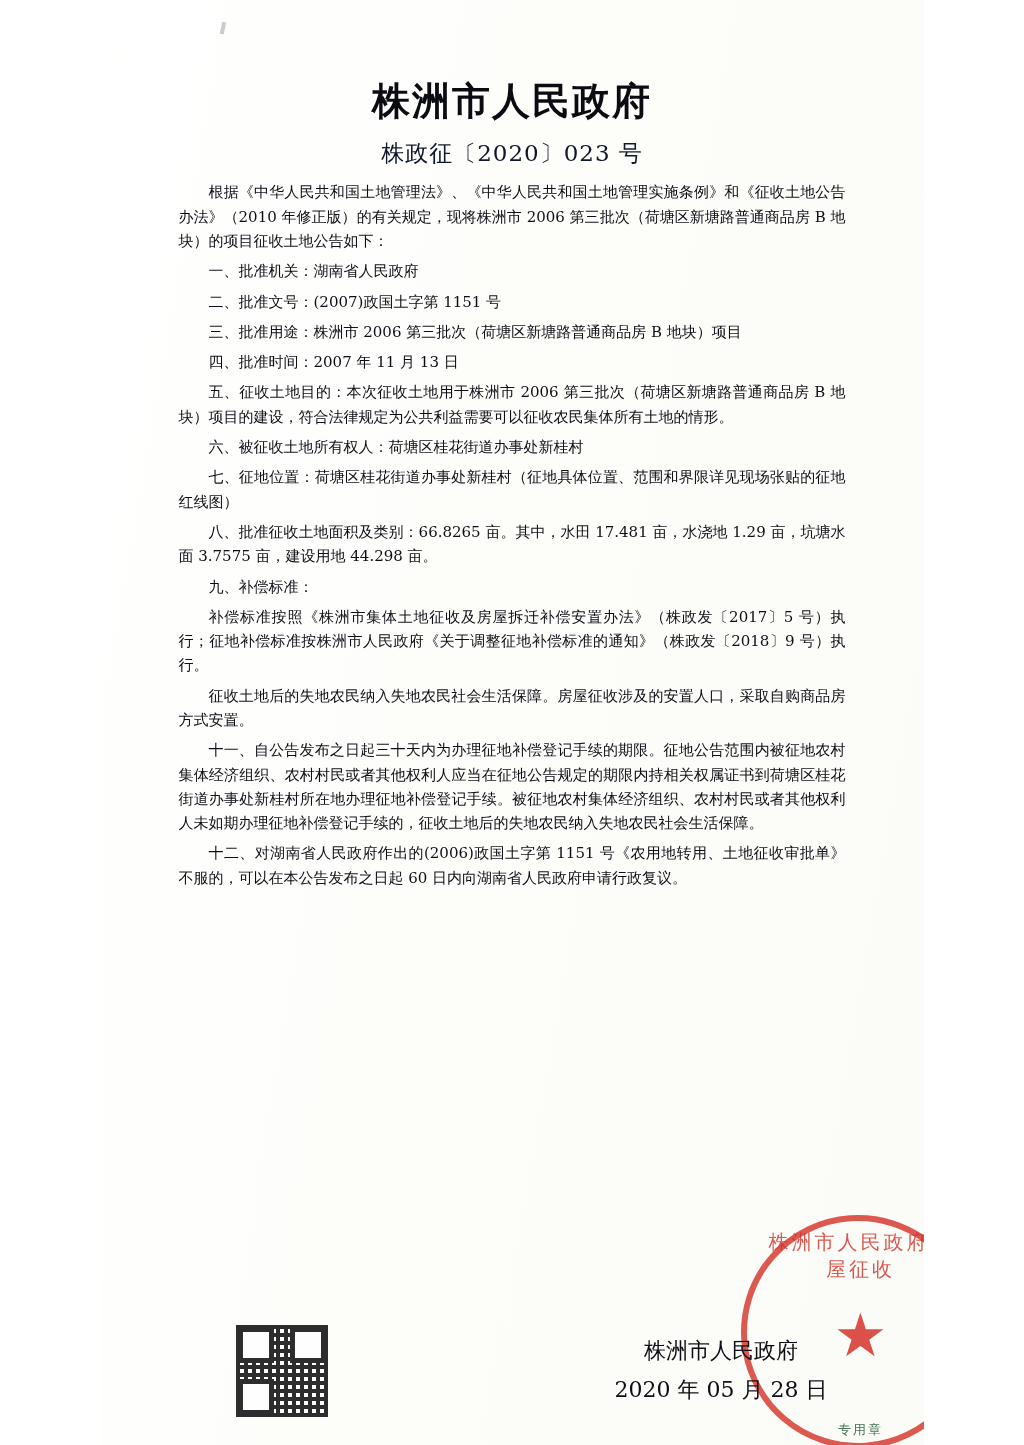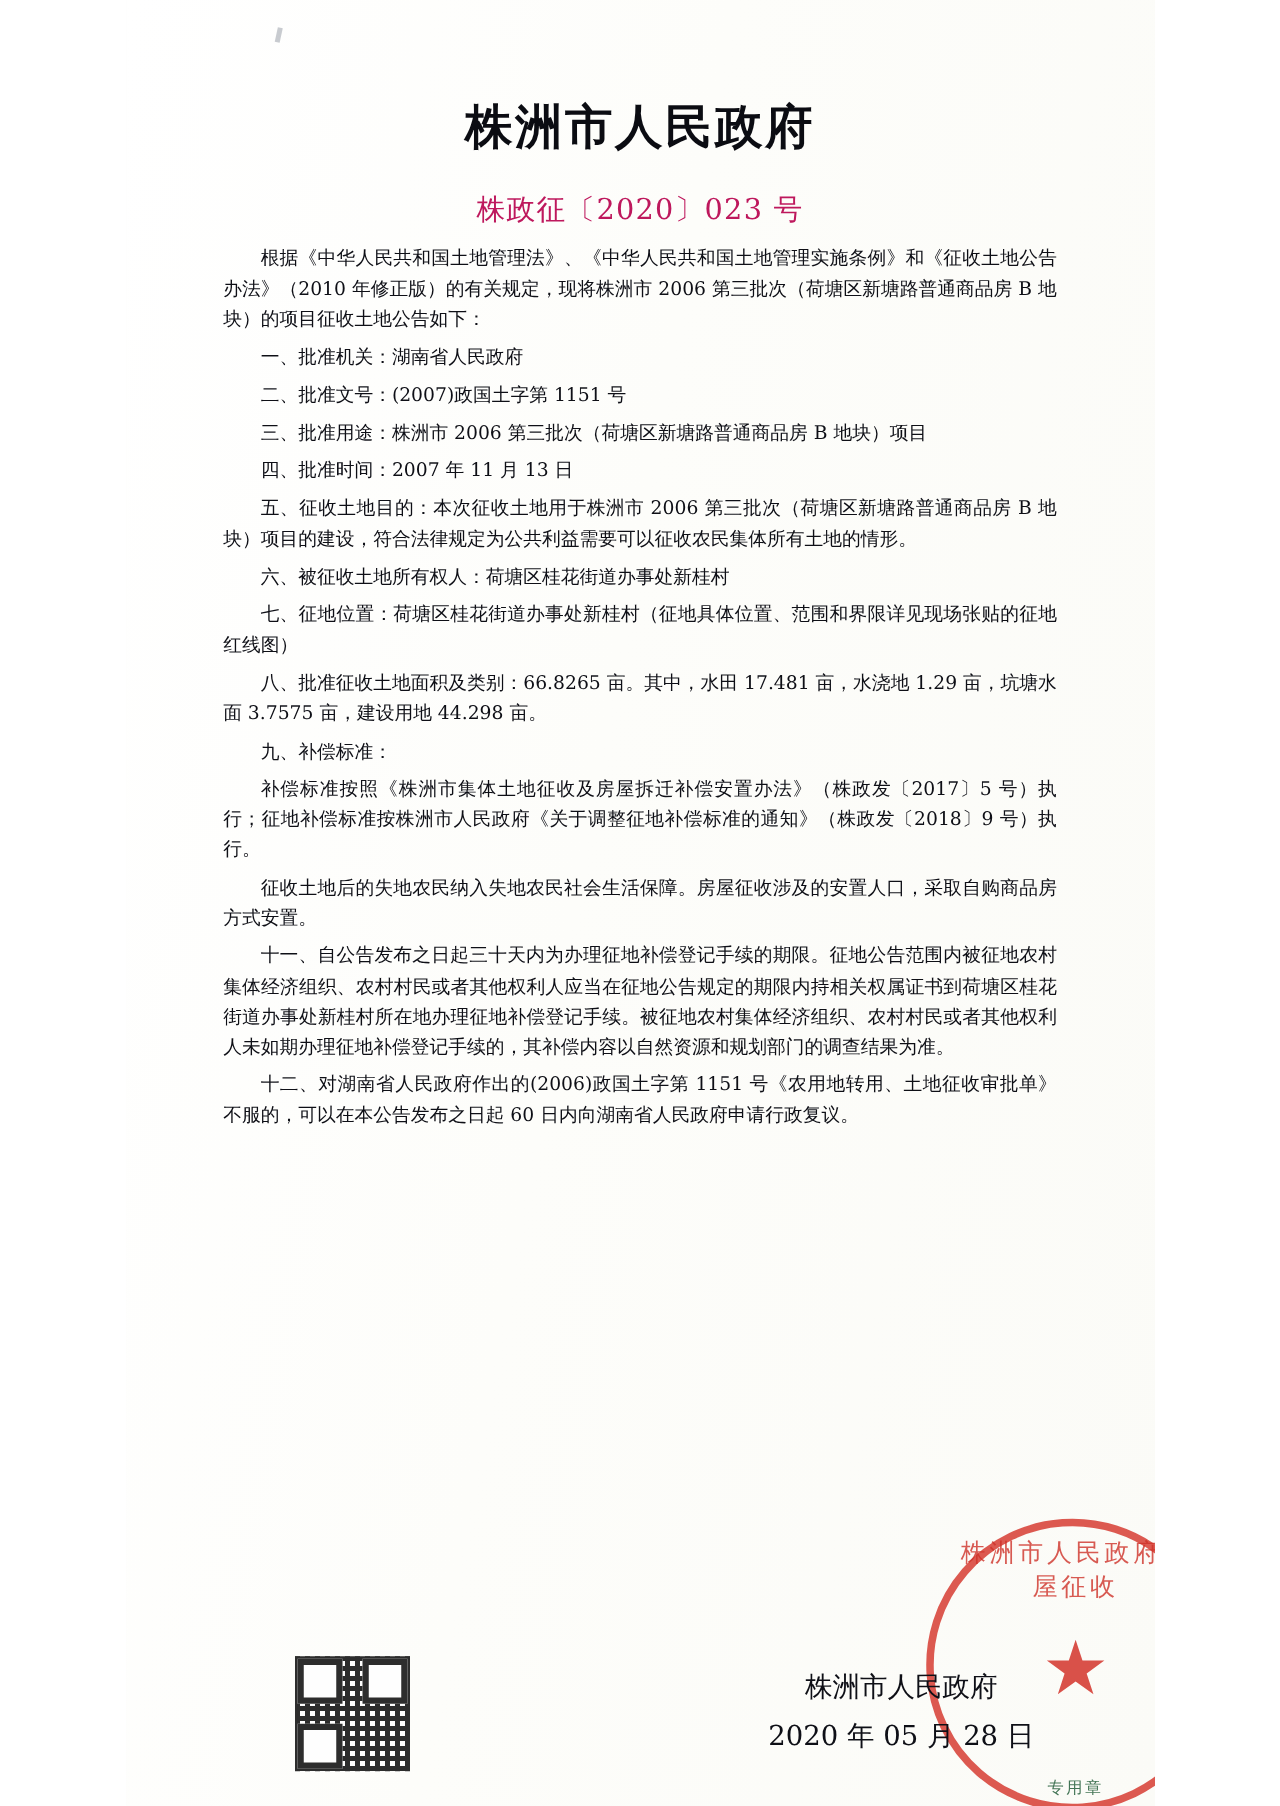--- a/index.html
+++ b/index.html
@@ -40,23 +40,23 @@
     letter-spacing: 2px;
     margin: 18px 0 0 0;
     color: #0b0c12;
   }
   .title .line2 {
     display: block;
   }
   .docnum {
     text-align: center;
     font-size: 23px;
-    margin-top: 28px;
+    margin-top: 14px;
     letter-spacing: 1px;
-    color: #be185d;
+    color: #0f172a;
   }
   p.body-text {
     font-size: 15px;
     line-height: 1.62;
     text-align: justify;
     text-justify: inter-ideograph;
     margin: 11px 0 0 0;
     text-indent: 2em;
     color: #0e0f16;
   }
@@ -187,21 +187,21 @@
     <p class="body-text tight">二、批准文号：(2007)政国土字第 1151 号</p>
     <p class="body-text tight">三、批准用途：株洲市 2006 第三批次（荷塘区新塘路普通商品房 B 地块）项目</p>
     <p class="body-text tight">四、批准时间：2007 年 11 月 13 日</p>
     <p class="body-text tight">五、征收土地目的：本次征收土地用于株洲市 2006 第三批次（荷塘区新塘路普通商品房 B 地块）项目的建设，符合法律规定为公共利益需要可以征收农民集体所有土地的情形。</p>
     <p class="body-text tight">六、被征收土地所有权人：荷塘区桂花街道办事处新桂村</p>
     <p class="body-text tight">七、征地位置：荷塘区桂花街道办事处新桂村（征地具体位置、范围和界限详见现场张贴的征地红线图）</p>
     <p class="body-text tight">八、批准征收土地面积及类别：66.8265 亩。其中，水田 17.481 亩，水浇地 1.29 亩，坑塘水面 3.7575 亩，建设用地 44.298 亩。</p>
     <p class="body-text tight">九、补偿标准：</p>
     <p class="body-text tight">补偿标准按照《株洲市集体土地征收及房屋拆迁补偿安置办法》（株政发〔2017〕5 号）执行；征地补偿标准按株洲市人民政府《关于调整征地补偿标准的通知》（株政发〔2018〕9 号）执行。</p>
     <p class="body-text tight">征收土地后的失地农民纳入失地农民社会生活保障。房屋征收涉及的安置人口，采取自购商品房方式安置。</p>
-    <p class="body-text tight">十一、自公告发布之日起三十天内为办理征地补偿登记手续的期限。征地公告范围内被征地农村集体经济组织、农村村民或者其他权利人应当在征地公告规定的期限内持相关权属证书到荷塘区桂花街道办事处新桂村所在地办理征地补偿登记手续。被征地农村集体经济组织、农村村民或者其他权利人未如期办理征地补偿登记手续的，其补偿内容以自然资源和规划部门的调查结果为准。</p>
+    <p class="body-text tight">十一、自公告发布之日起三十天内为办理征地补偿登记手续的期限。征地公告范围内被征地农村集体经济组织、农村村民或者其他权利人应当在征地公告规定的期限内持相关权属证书到荷塘区桂花街道办事处新桂村所在地办理征地补偿登记手续。被征地农村集体经济组织、农村村民或者其他权利人未如期办理征地补偿登记手续的，征收土地后的失地农民纳入失地农民社会生活保障。</p>
     <p class="body-text tight">十二、对湖南省人民政府作出的(2006)政国土字第 1151 号《农用地转用、土地征收审批单》不服的，可以在本公告发布之日起 60 日内向湖南省人民政府申请行政复议。</p>
 
   </div>
 
   <div class="stamp-wrap">
     <div class="seal"></div>
     <div class="seal-text-top">株洲市人民政府房屋征收</div>
     <div class="seal-star">★</div>
     <div class="seal-text-bottom">专用章</div>
   </div>

